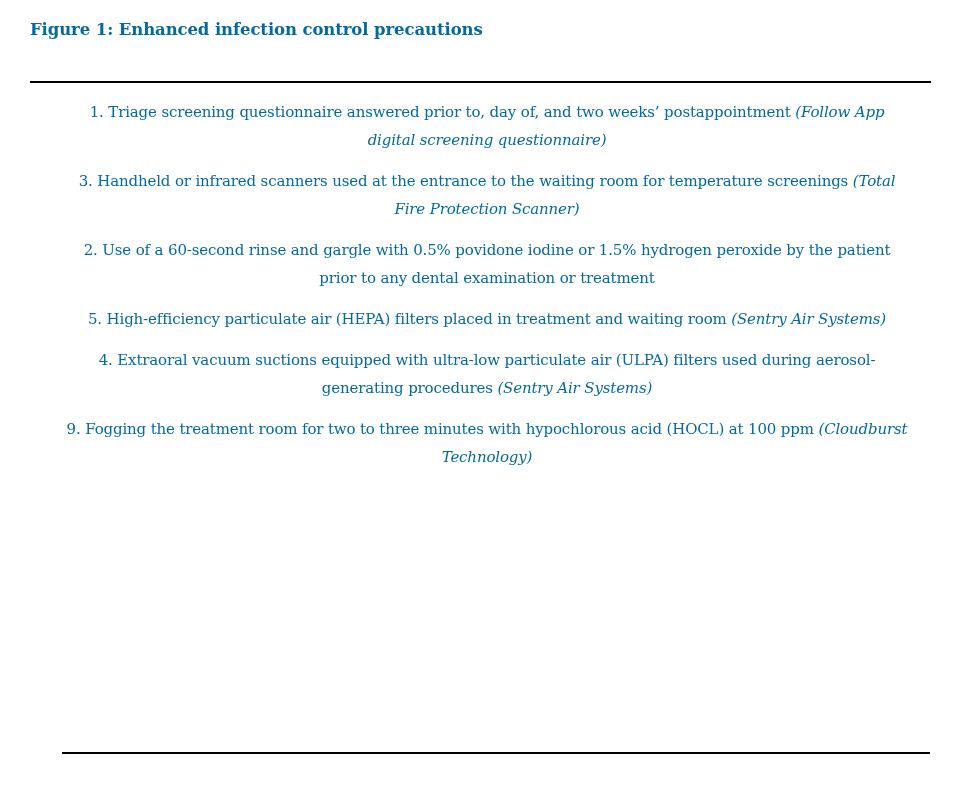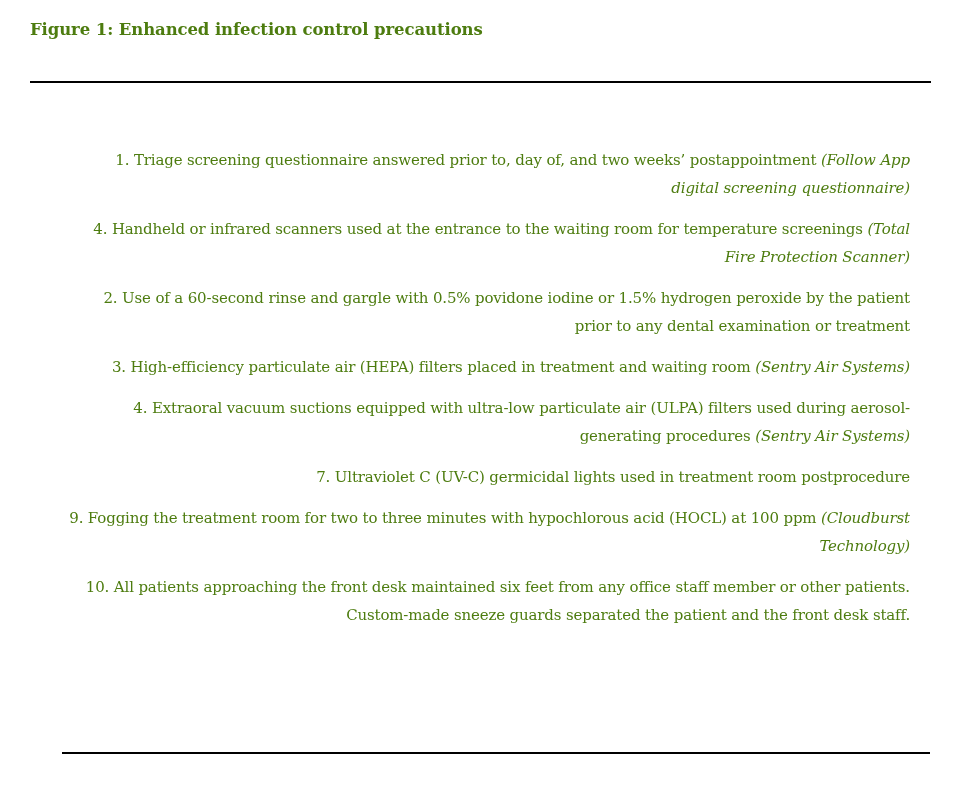--- a/index.html
+++ b/index.html
@@ -5,21 +5,21 @@
   html, body {
     margin: 0;
     padding: 0;
     background: #ffffff;
   }
   .page {
     position: relative;
     width: 973px;
     height: 791px;
     background: #ffffff;
-    color: #4d7c0f;
+    color: #0369a1;
     font-family: "DejaVu Serif", serif;
     overflow: hidden;
     box-sizing: border-box;
   }
   .figure-title {
     position: absolute;
     left: 30px;
     top: 20px;
     font-size: 16.5px;
     font-weight: bold;
@@ -42,22 +42,21 @@
     width: 868px;
   }
   .precautions-list {
     position: absolute;
     left: 64px;
     top: 98px;
     width: 846px;
     font-size: 15px;
     line-height: 28px;
     letter-spacing: -0.15px;
-    text-align: right;
-    margin-top: 48px;
+    text-align: center;
   }
   .item {
     margin: 0 0 13px 0;
   }
   .note {
     font-style: italic;
   }
 </style>
 </head>
 <body>
@@ -65,33 +64,31 @@
 <div class="page">
 
   <div class="figure-title">Figure 1: Enhanced infection control precautions</div>
 
   <div class="rule rule-top"></div>
 
   <div class="precautions-list">
 
     <p class="item"><span>1. Triage screening questionnaire answered prior to, day of, and two weeks’ postappointment</span> <span class="note">(Follow App digital screening questionnaire)</span></p>
 
-    <p class="item"><span>4. Handheld or infrared scanners used at the entrance to the waiting room for temperature screenings</span> <span class="note">(Total Fire Protection Scanner)</span></p>
+    <p class="item"><span>3. Handheld or infrared scanners used at the entrance to the waiting room for temperature screenings</span> <span class="note">(Total Fire Protection Scanner)</span></p>
 
     <p class="item"><span>2. Use of a 60-second rinse and gargle with 0.5% povidone iodine or 1.5% hydrogen peroxide by the patient prior to any dental examination or treatment</span> <span class="note"></span></p>
 
 
-    <p class="item"><span>3. High-efficiency particulate air (HEPA) filters placed in treatment and waiting room</span> <span class="note">(Sentry Air Systems)</span></p>
+    <p class="item"><span>5. High-efficiency particulate air (HEPA) filters placed in treatment and waiting room</span> <span class="note">(Sentry Air Systems)</span></p>
 
     <p class="item"><span>4. Extraoral vacuum suctions equipped with ultra-low particulate air (ULPA) filters used during aerosol-generating procedures</span> <span class="note">(Sentry Air Systems)</span></p>
 
-    <p class="item"><span>7. Ultraviolet C (UV-C) germicidal lights used in treatment room postprocedure</span> <span class="note"></span></p>
 
 
     <p class="item"><span>9. Fogging the treatment room for two to three minutes with hypochlorous acid (HOCL) at 100 ppm</span> <span class="note">(Cloudburst Technology)</span></p>
 
-    <p class="item"><span>10. All patients approaching the front desk maintained six feet from any office staff member or other patients. Custom-made sneeze guards separated the patient and the front desk staff.</span> <span class="note"></span></p>
 
   </div>
 
   <div class="rule rule-bottom"></div>
 
 </div>
 
 </body></html>

